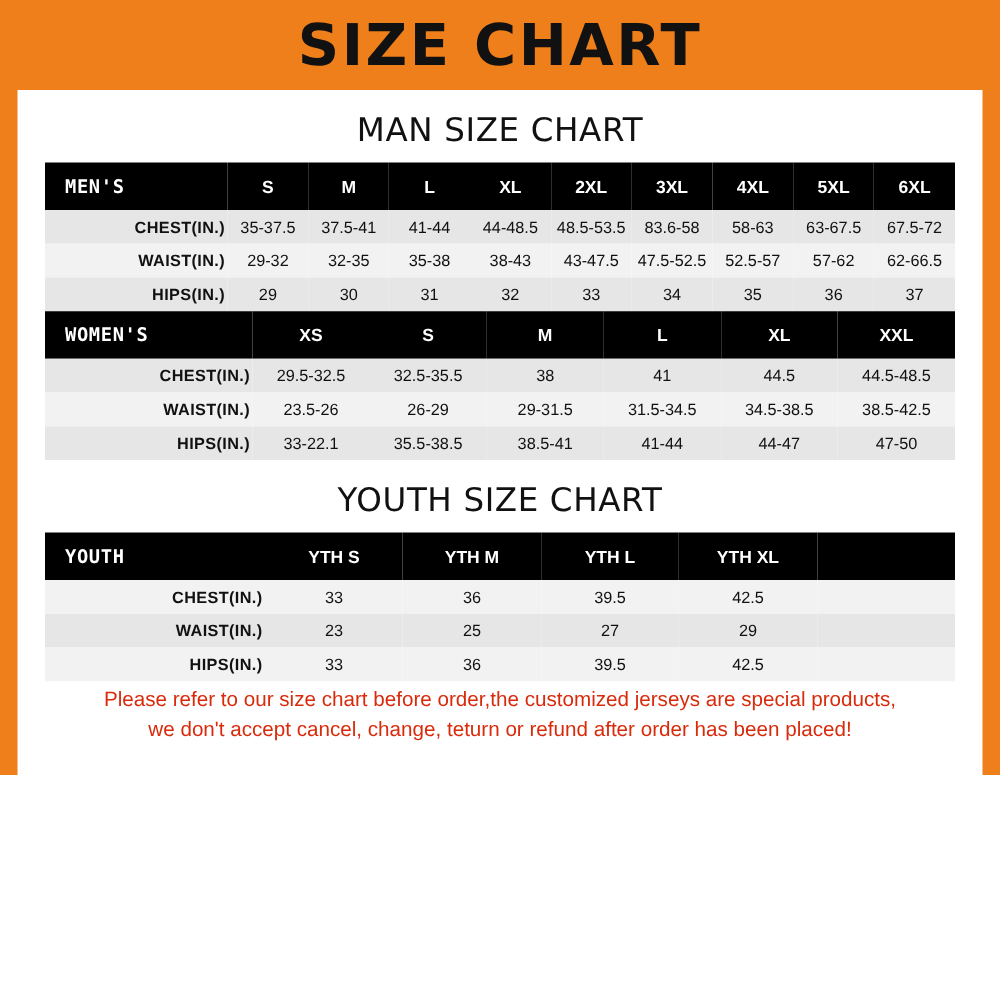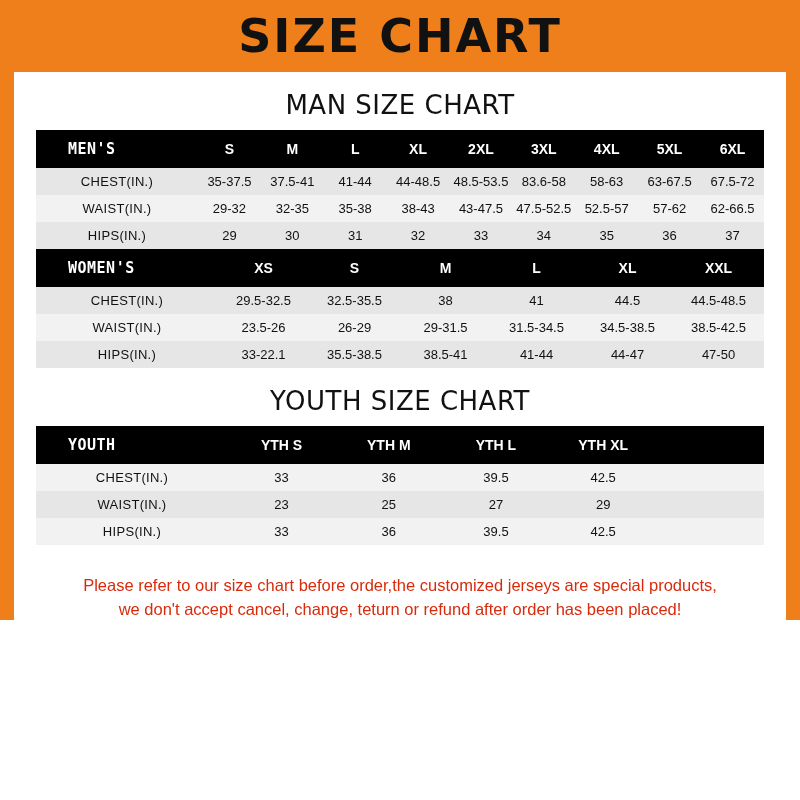--- a/index.html
+++ b/index.html
@@ -65,37 +65,38 @@
   }
   table.size-table thead th {
     background: #000000;
     color: #ffffff;
     font-size: 14px;
     padding: 10px 2px;
     font-weight: bold;
   }
   table.size-table thead th.corner {
     text-align: left;
-    padding-left: 32px;
+    padding-left: 16px;
     font-family: "DejaVu Sans Mono", monospace;
     font-size: 15px;
     letter-spacing: 0.5px;
   }
   table.size-table tbody tr.light td {
     background: #e6e6e6;
   }
   table.size-table tbody tr.lighter td {
     background: #f2f2f2;
   }
   table.size-table tbody td.rowlabel {
-    font-weight: normal;
+    font-weight: bold;
     letter-spacing: 0.3px;
+    text-align: right;
   }
   .note {
-    margin-top: 29px;
+    margin-top: 4px;
     padding: 0 10px;
     text-align: center;
     color: #d92b0c;
     font-size: 16.5px;
     line-height: 1.45;
     font-family: "Liberation Sans", sans-serif;
   }
   .note div { white-space: nowrap; }
 </style>
 </head>

